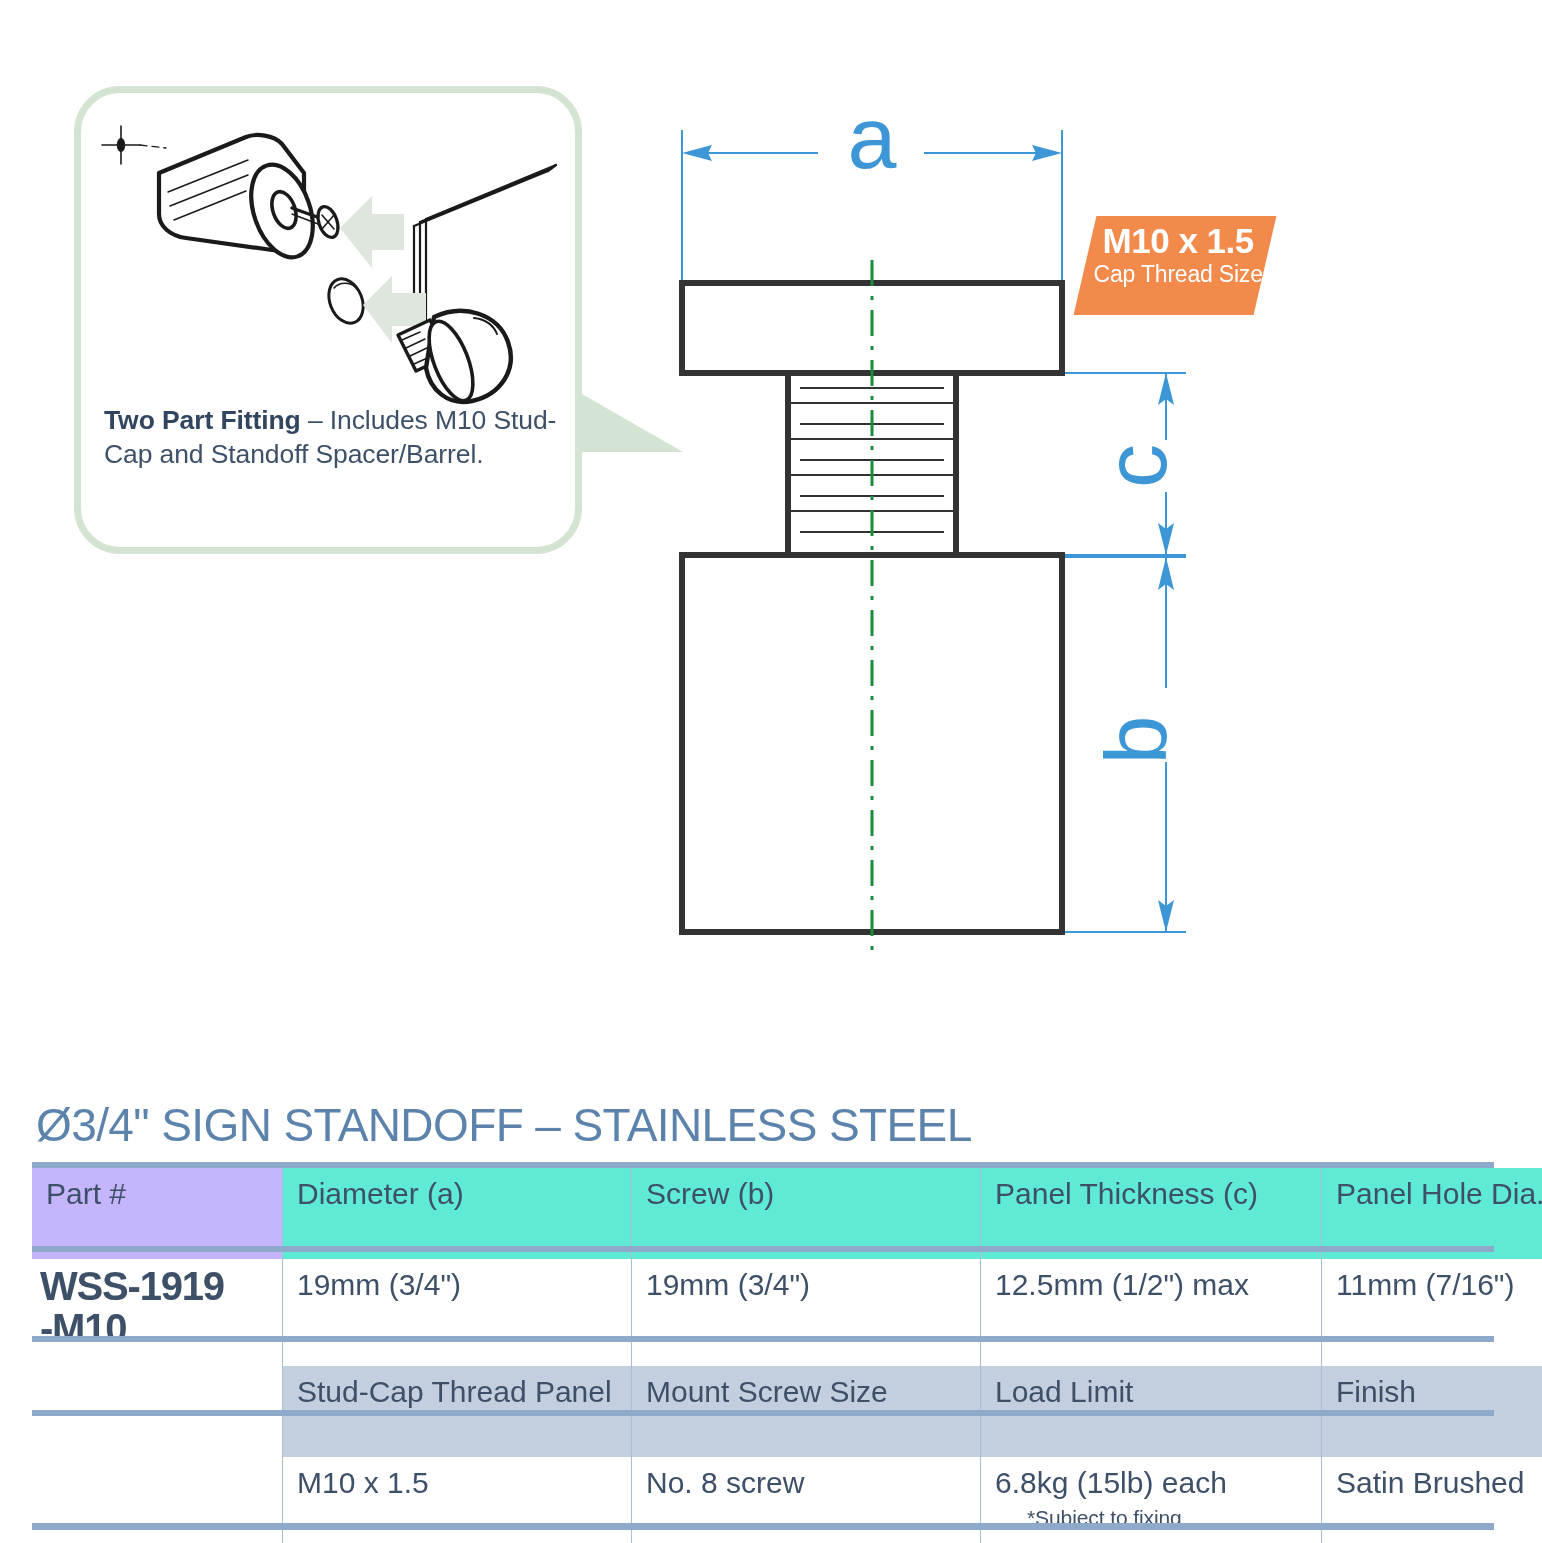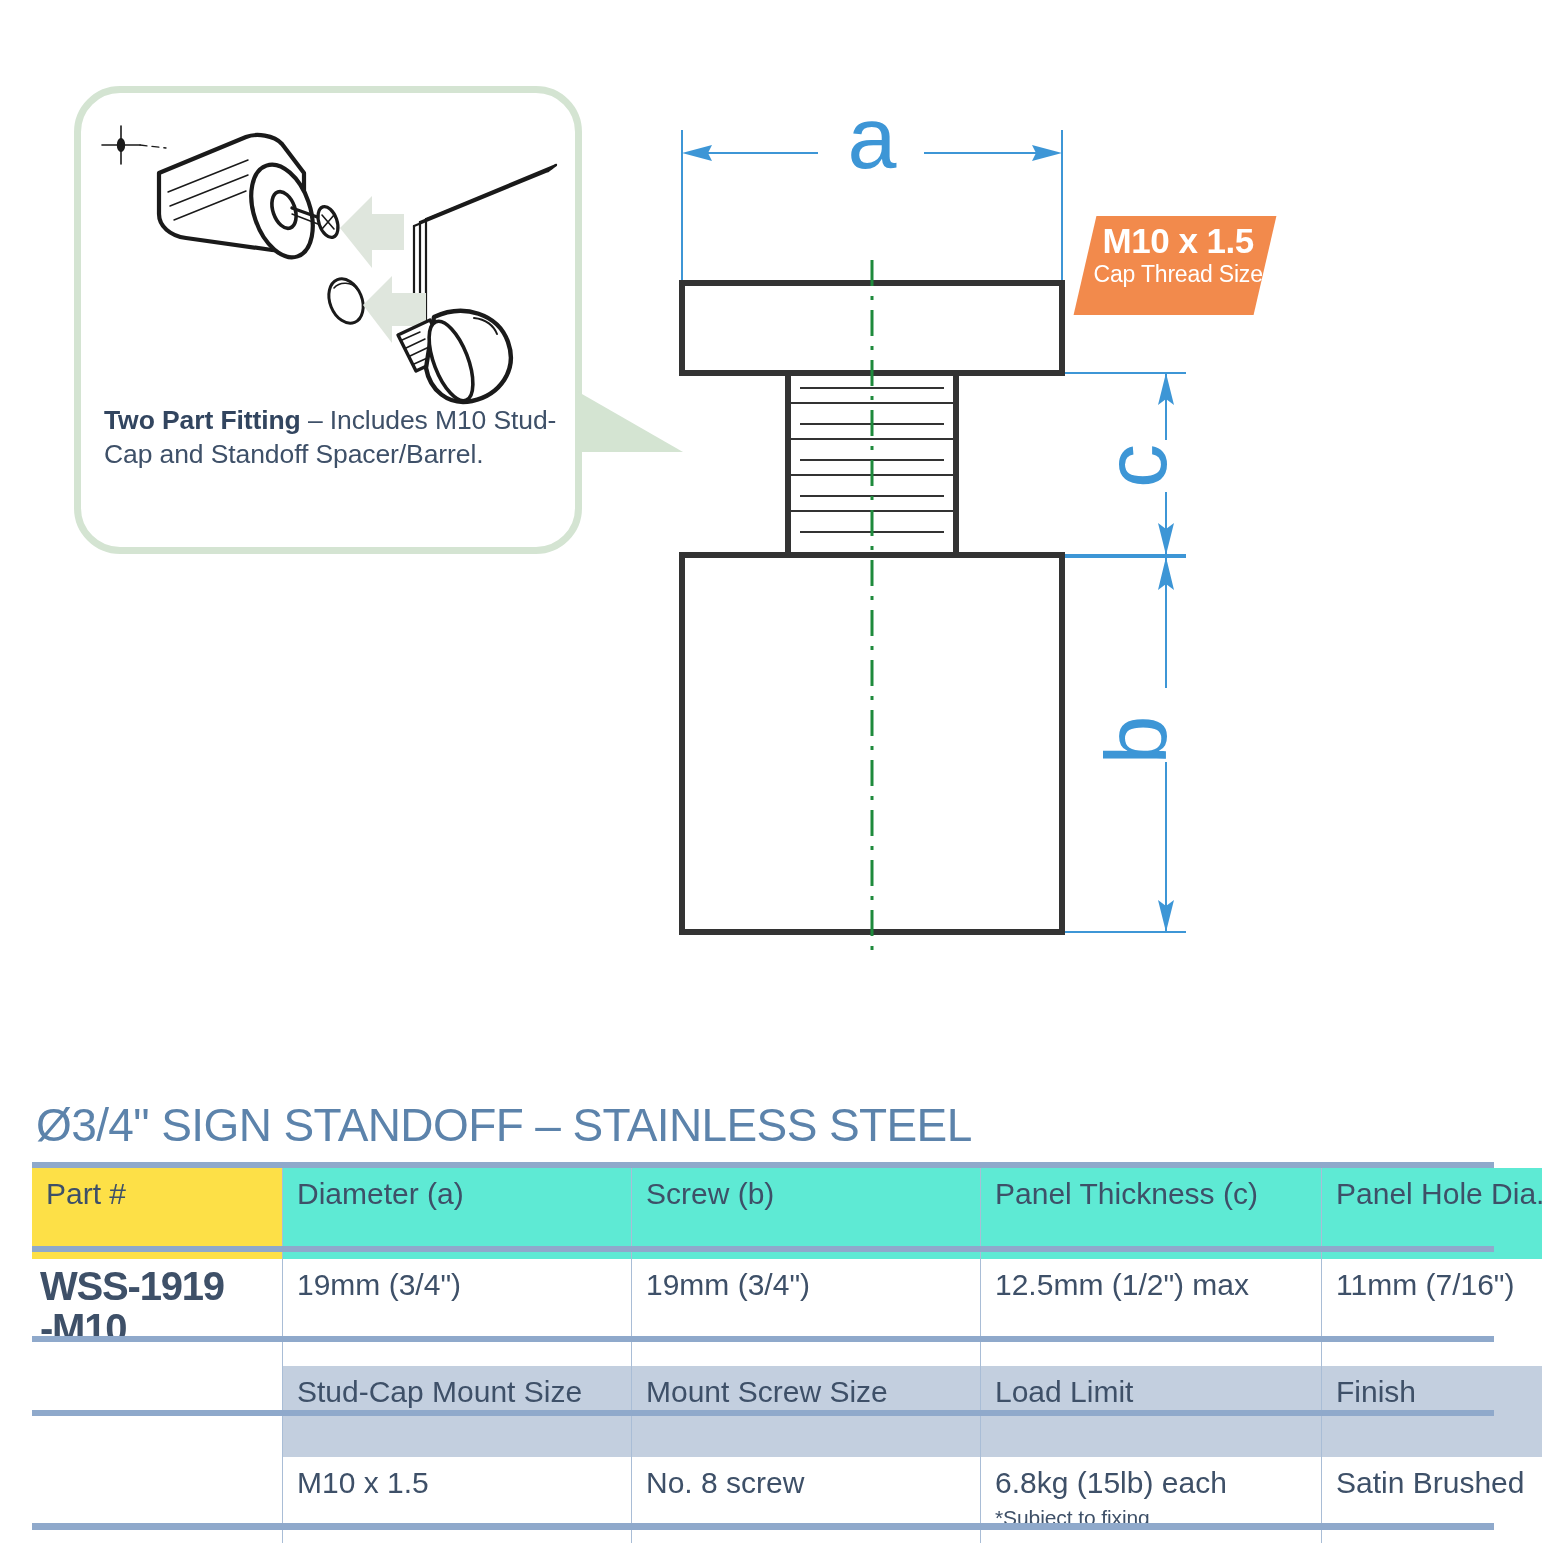--- a/index.html
+++ b/index.html
@@ -65,21 +65,21 @@
   #spec-table tr.hdr-alt td{background:#c3cfdf;height:72px;}
   #spec-table tr.val td{background:#ffffff;height:88px;}
   #spec-table tr.val-tall td{background:#ffffff;height:124px;}
   #spec-table td.partcell{
     background:#ffffff;border-left:none;font-weight:bold;
     font-size:40px;line-height:1.06;letter-spacing:-1.2px;
     padding-left:8px;padding-top:6px;
   }
   .rule{position:absolute;left:32px;width:1462px;height:7px;background:#8fa9cb;}
   .rule.thin{height:6px;}
-  .note{display:block;font-size:21px;line-height:1.2;margin-top:5px;letter-spacing:-0.1px;}
+  .note{display:block;font-size:21px;line-height:1.2;margin-top:5px;letter-spacing:-0.1px;margin-left:32px;}
 </style>
 </head>
 <body>
 
 <div class="stage">
 
   <div id="callout-bubble"></div>
 
   <svg id="callout-tail" viewBox="0 0 110 92">
     <polygon points="0,0 108,62 0,62" fill="#d4e4d2"></polygon>
@@ -231,35 +231,35 @@
     </div>
   </div>
 
   <div id="spec-title">Ø3/4" SIGN STANDOFF – STAINLESS STEEL</div>
 
   <div class="rule" style="top:1162px;"></div>
 
   <table id="spec-table">
     <tbody>
         <tr class="hdr">
-      <td class="nosep" style="width:222px;background:#fde047;">Part #</td>
+      <td class="nosep" style="width:222px;background:#c4b5fd;">Part #</td>
       <td style="width:320px;">Diameter (a)</td>
       <td style="width:320px;">Screw (b)</td>
       <td style="width:312px;margin-top:11px;">Panel Thickness (c)</td>
       <td style="width:288px;">Panel Hole Dia.</td>
     </tr>
     <tr class="val">
       <td class="partcell" rowspan="3"><span id="pn">WSS-1919<br>-M10</span></td>
       <td>19mm (3/4")</td>
       <td>19mm (3/4")</td>
       <td>12.5mm (1/2") max</td>
       <td>11mm (7/16")</td>
     </tr>
     <tr class="hdr-alt">
-      <td>Stud-Cap Mount Size</td>
+      <td>Stud-Cap Thread Panel</td>
       <td>Mount Screw Size</td>
       <td>Load Limit</td>
       <td>Finish</td>
     </tr>
     <tr class="val-tall">
       <td>M10 x 1.5</td>
       <td>No. 8 screw</td>
       <td>
         <span>6.8kg (15lb) each</span>
         <span class="note">*Subject to fixing</span>

